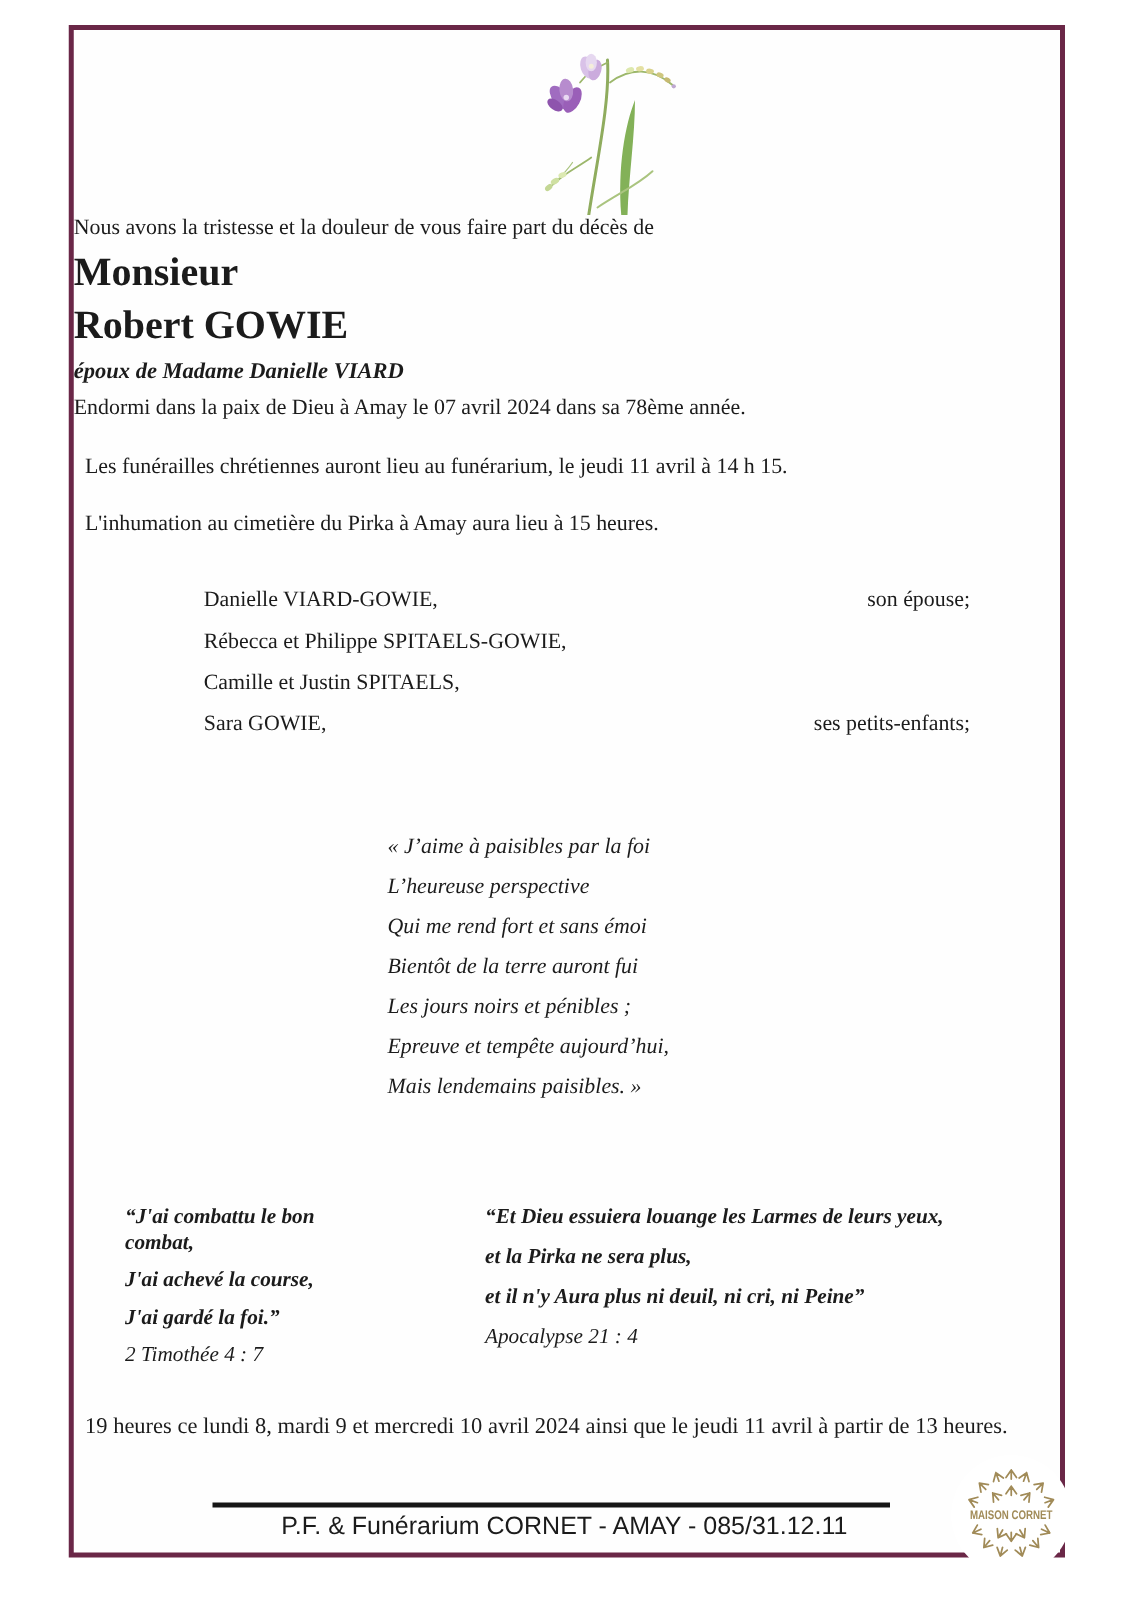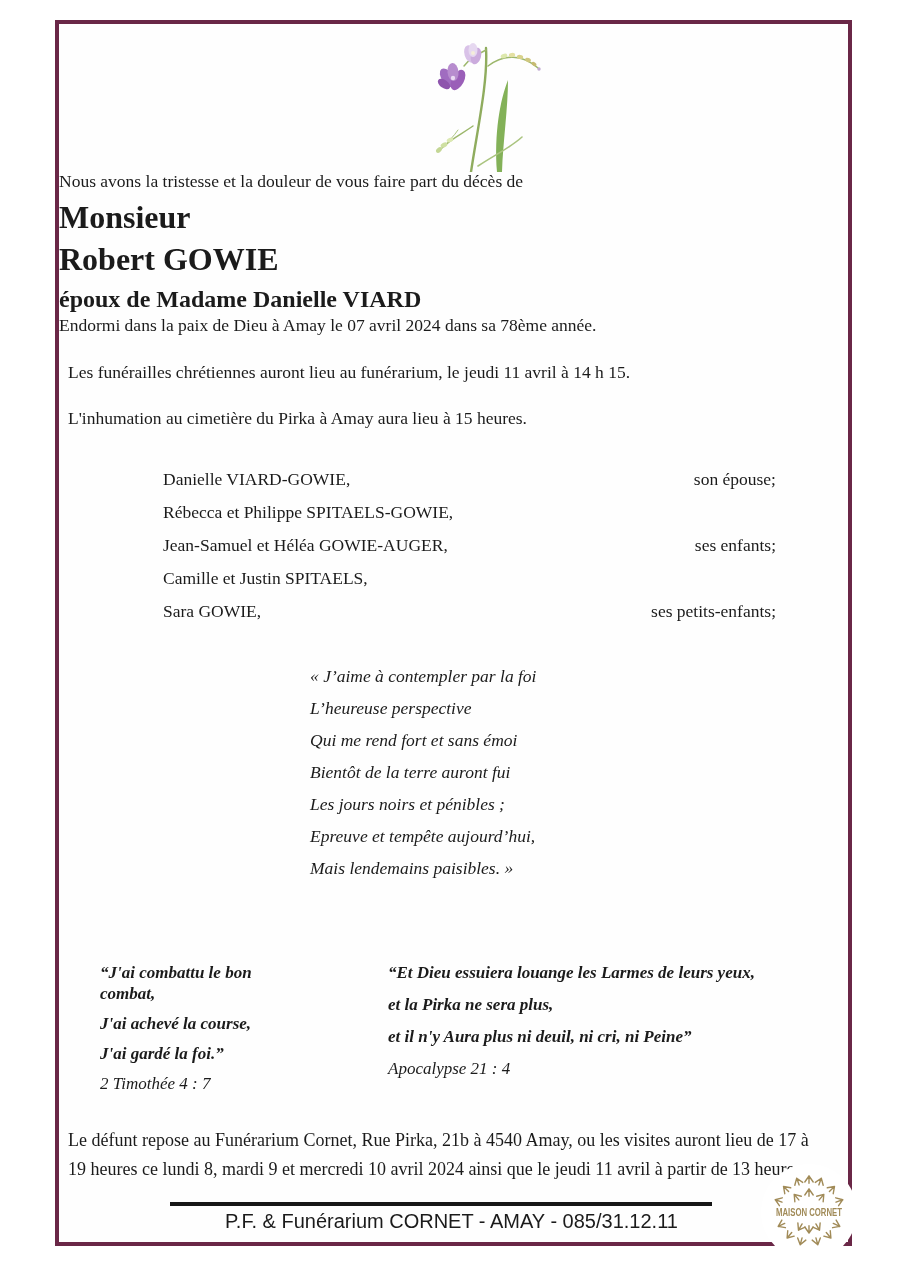--- a/index.html
+++ b/index.html
@@ -9,21 +9,21 @@
   }
   .frame{
     position:absolute;left:55px;top:20px;width:789px;height:1218px;
     border:4px solid #6a2747;box-sizing:content-box;background:#fefefe;
   }
   .flower{position:absolute;left:398px;top:26px;width:164px;height:146px;}
   .centerband{position:absolute;left:59px;width:793px;text-align:left;}
   .intro{top:171px;font-size:17.5px;}
   .title1{top:199px;font-size:32px;font-weight:bold;}
   .title2{top:241px;font-size:32px;font-weight:bold;}
-  .epoux{top:286px;font-size:24px;font-weight:bold;}
+  .epoux{top:286px;font-size:18px;font-weight:bold;font-style:italic;}
   .endormi{top:315px;font-size:17.5px;}
   .para{position:absolute;left:68px;font-size:17.5px;}
   .funeral{top:362px;}
   .burial{top:408px;}
   .family{position:absolute;left:163px;top:468px;width:613px;font-size:17.5px;}
   .fam-row{display:flex;justify-content:space-between;height:33px;line-height:22px;}
   .poem{position:absolute;left:310px;top:660px;font-size:17.5px;font-style:italic;}
   .poem p{margin:0;line-height:32px;}
   .stanza2{}
   .quote{position:absolute;top:962px;font-size:17px;font-weight:bold;font-style:italic;}
@@ -100,36 +100,32 @@
 <div class="family">
   <div class="fam-row">
     <span class="fam-name">Danielle VIARD-GOWIE,</span>
     <span class="fam-rel">son épouse;</span>
   </div>
   <div class="fam-row">
     <span class="fam-name">Rébecca et Philippe SPITAELS-GOWIE,</span>
     <span class="fam-rel"></span>
   </div>
   <div class="fam-row">
-    <span class="fam-name">Jean-Samuel et Héléa GOWIE-AUGER,</span>
-    <span class="fam-rel">ses enfants;</span>
-  </div>
-  <div class="fam-row">
     <span class="fam-name">Camille et Justin SPITAELS,</span>
     <span class="fam-rel"></span>
   </div>
   <div class="fam-row">
     <span class="fam-name">Sara GOWIE,</span>
     <span class="fam-rel">ses petits-enfants;</span>
   </div>
 </div>
 
 <div class="poem">
   <div class="stanza">
-    <p>« J’aime à contempler par la foi</p>
+    <p>« J’aime à paisibles par la foi</p>
     <p>L’heureuse perspective</p>
     <p>Qui me rend fort et sans émoi</p>
   </div>
   <div class="stanza stanza2">
     <p>Bientôt de la terre auront fui</p>
     <p>Les jours noirs et pénibles ;</p>
     <p>Epreuve et tempête aujourd’hui,</p>
     <p>Mais lendemains paisibles. »</p>
   </div>
 </div>
@@ -142,21 +138,20 @@
 </div>
 
 <div class="quote quote-right">
   <p>“Et Dieu essuiera louange les Larmes de leurs yeux,</p>
   <p>et la Pirka ne sera plus,</p>
   <p>et il n'y Aura plus ni deuil, ni cri, ni Peine”</p>
   <p class="ref">Apocalypse 21 : 4</p>
 </div>
 
 <div class="repose">
-  <div>Le défunt repose au Funérarium Cornet, Rue Pirka, 21b à 4540 Amay, ou les visites auront lieu de 17 à</div>
   <div>19 heures ce lundi 8, mardi 9 et mercredi 10 avril 2024 ainsi que le jeudi 11 avril à partir de 13 heures.</div>
 </div>
 
 <div class="rule"></div>
 
 <div class="footer-text">P.F. &amp; Funérarium CORNET - AMAY - 085/31.12.11</div>
 
 <div class="logo">
   <svg width="104" height="98" viewBox="0 0 104 98">
     <defs>

